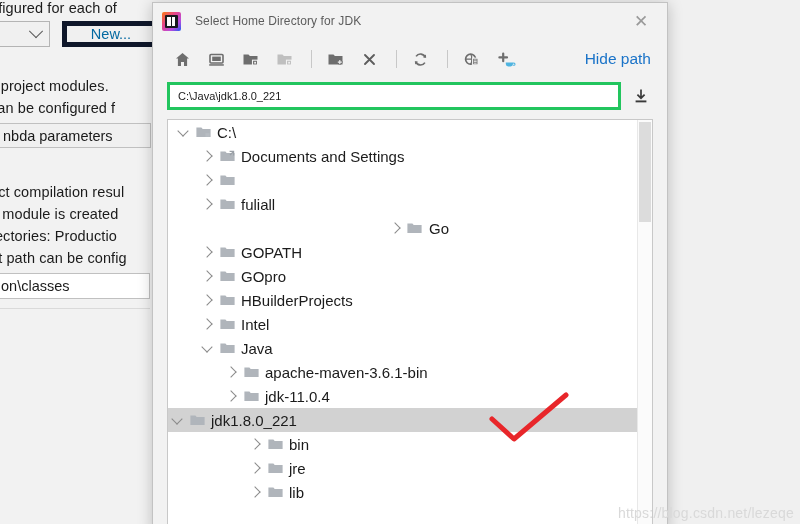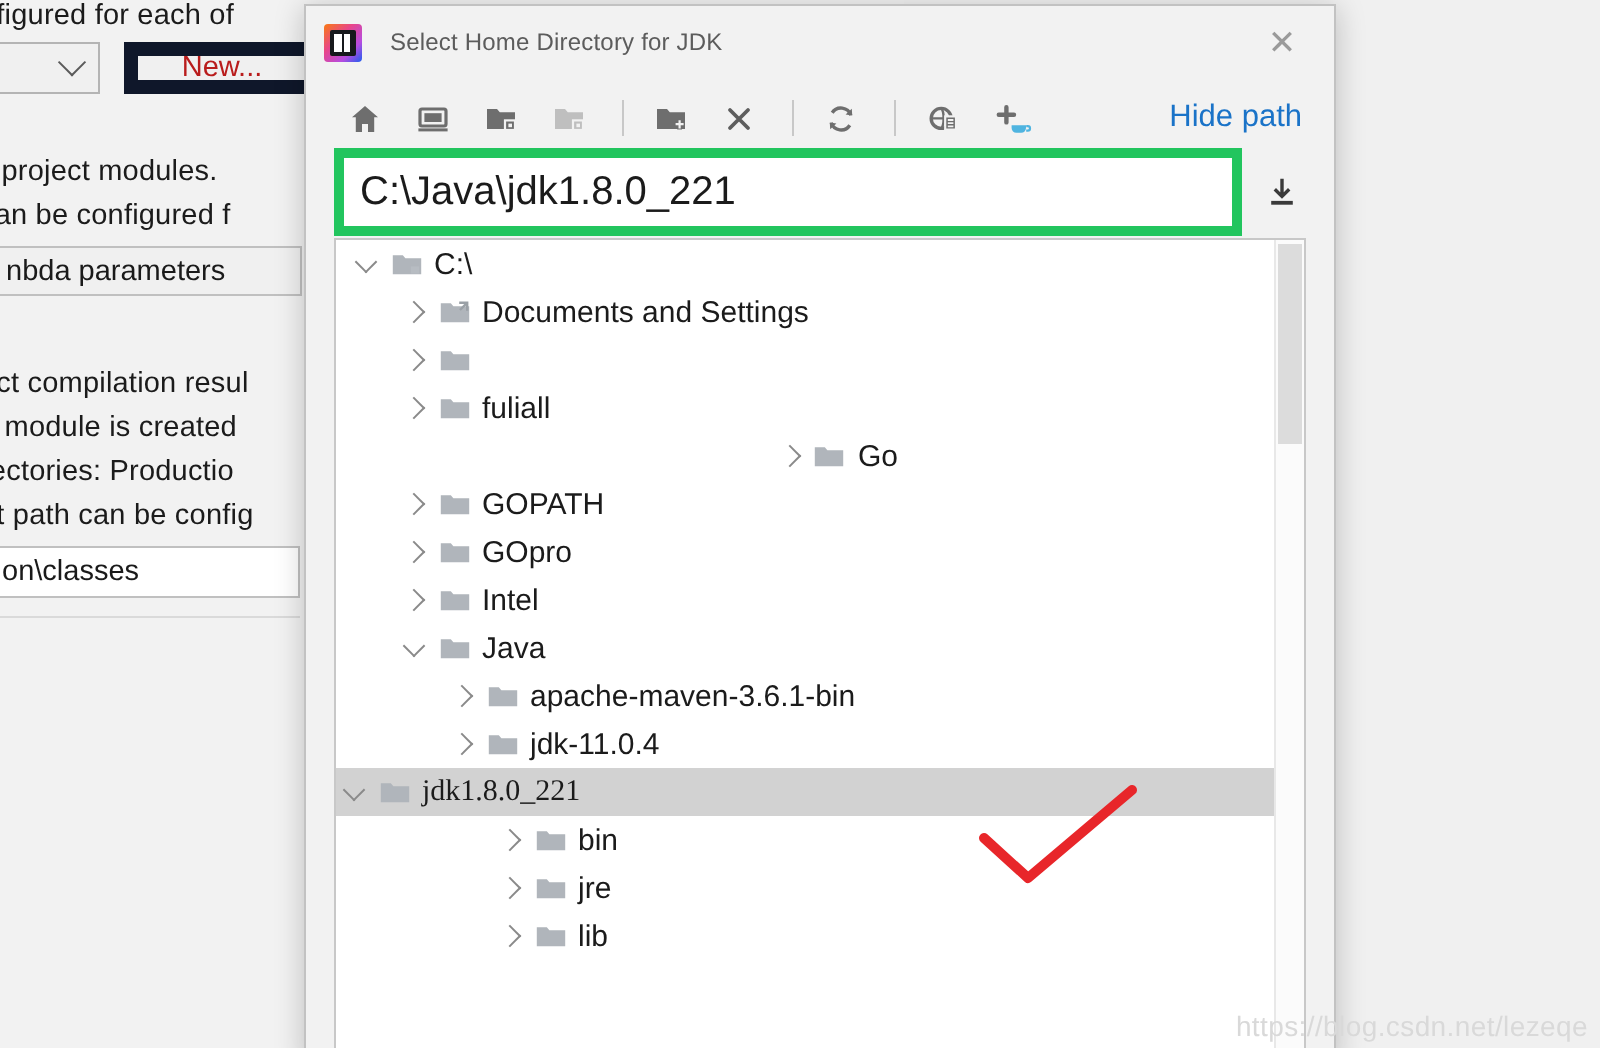--- a/index.html
+++ b/index.html
@@ -12,21 +12,21 @@
   }
 
   
   #bg-window{position:absolute;left:0;top:0;width:452px;height:524px;background:#f2f2f2;overflow:hidden;}
   .bg-text{position:absolute;white-space:nowrap;color:#1b1b1b;font-size:14.5px;letter-spacing:.1px;}
 
   #bg-line-1{left:-10px;top:0px;}
   #bg-row-controls{position:absolute;left:-40px;top:21px;display:flex;align-items:center;gap:12px;}
   .bg-combo{width:90px;height:26px;background:#f0f0f0;border:1px solid #b4b4b4;display:flex;align-items:center;justify-content:flex-end;padding-right:8px;box-sizing:border-box;}
   .chev{width:9px;height:9px;border-right:1.6px solid #5a5a5a;border-bottom:1.6px solid #5a5a5a;transform:rotate(45deg) translate(-2px,-2px);}
-  .bg-btn{height:26px;min-width:98px;background:#f0f0f0;border:7px solid #0f172a;display:flex;align-items:center;justify-content:center;font-size:14.5px;color:#b91c1c;box-sizing:border-box;padding:0 10px;}
+  .bg-btn{height:26px;min-width:98px;background:#f0f0f0;border:5px solid #0f172a;display:flex;align-items:center;justify-content:center;font-size:14.5px;color:#0369a1;box-sizing:border-box;padding:0 10px;}
 
   #bg-line-2{left:-10px;top:78px;}
   #bg-line-3{left:-10px;top:100px;}
   #bg-field-1{position:absolute;left:-34px;top:123px;width:185px;height:25px;background:#f0f0f0;border:1px solid #c0c0c0;box-sizing:border-box;display:flex;align-items:center;padding-left:36px;font-size:14.5px;white-space:nowrap;}
   #bg-line-4{left:-10px;top:184px;}
   #bg-line-5{left:-10px;top:206px;}
   #bg-line-6{left:-10px;top:228px;}
   #bg-line-7{left:-10px;top:250px;}
   #bg-field-2{position:absolute;left:-40px;top:273px;width:190px;height:26px;background:#ffffff;border:1px solid #c0c0c0;box-sizing:border-box;display:flex;align-items:center;padding-left:40px;font-size:14.5px;white-space:nowrap;}
   #bg-strip{position:absolute;left:-40px;top:308px;width:190px;height:24px;background:#f2f2f2;border-top:1px solid #dadada;}
@@ -46,22 +46,22 @@
   #ij-icon .ij-bar2{position:absolute;left:10px;top:5px;width:3px;height:9px;background:#fff;}
   #dialog-title{margin-left:14px;font-size:12px;color:#5c5c5c;letter-spacing:.1px;}
   #close-btn{margin-left:auto;width:40px;height:30px;display:flex;align-items:center;justify-content:center;color:#9a9a9a;font-size:17px;line-height:1;}
 
   #toolbar{height:40px;display:flex;align-items:center;padding:0 10px 0 14px;}
   .tb-icon{width:30px;height:30px;display:flex;align-items:center;justify-content:center;margin-right:4px;}
   .tb-sep{width:1px;height:18px;background:#c8c8c8;margin:0 8px;}
   #hide-path{margin-left:auto;color:#1a73c8;font-size:15.5px;padding-right:6px;}
 
   #path-row{display:flex;align-items:center;padding:0 14px;height:34px;}
-  #path-field{flex:1;height:44px;background:#fff;border:5px solid #22c55e;box-sizing:border-box;
-              display:flex;align-items:center;padding-left:8px;font-size:20px;color:#1b1b1b;}
+  #path-field{flex:1;height:28px;background:#fff;border:3px solid #22c55e;box-sizing:border-box;
+              display:flex;align-items:center;padding-left:8px;font-size:11px;color:#1b1b1b;}
   #path-dl{width:24px;height:28px;display:flex;align-items:center;justify-content:center;margin-left:8px;}
 
   #tree-wrap{margin:6px 14px 0 14px;height:418px;background:#fff;border:1px solid #c8c8c8;box-sizing:border-box;position:relative;overflow:hidden;display:flex;}
   #tree{flex:1;position:relative;}
   .row{height:24px;display:flex;align-items:center;white-space:nowrap;position:relative;}
   .row.selected{background:#d2d2d2;}
   .twisty{width:18px;height:24px;display:flex;align-items:center;justify-content:center;flex:0 0 auto;}
   .twisty i{display:block;width:7px;height:7px;border-right:1.7px solid #8a8a8a;border-bottom:1.7px solid #8a8a8a;}
   .twisty.collapsed i{transform:rotate(-45deg);}
   .twisty.expanded i{transform:rotate(45deg);margin-bottom:3px;}
@@ -286,20 +286,31 @@
         </div>
         <div class="row" style="padding-left: 30px;">
           <span class="twisty collapsed">
             <i></i>
           </span>
           <span class="folder">
             <svg width="17" height="17" viewBox="0 0 17 17">
               <path d="M1.4 3.6h5l1.3 1.5h7.9v8H1.4z" fill="#b0b5bb"></path>
             </svg>
           </span>
+          <span class="row-label">HBuilderProjects</span>
+        </div>
+        <div class="row" style="padding-left: 30px;">
+          <span class="twisty collapsed">
+            <i></i>
+          </span>
+          <span class="folder">
+            <svg width="17" height="17" viewBox="0 0 17 17">
+              <path d="M1.4 3.6h5l1.3 1.5h7.9v8H1.4z" fill="#b0b5bb"></path>
+            </svg>
+          </span>
           <span class="row-label">Intel</span>
         </div>
         <div class="row" style="padding-left: 30px;">
           <span class="twisty expanded">
             <i></i>
           </span>
           <span class="folder">
             <svg width="17" height="17" viewBox="0 0 17 17">
               <path d="M1.4 3.6h5l1.3 1.5h7.9v8H1.4z" fill="#b0b5bb"></path>
             </svg>
@@ -321,21 +332,21 @@
           <span class="twisty collapsed">
             <i></i>
           </span>
           <span class="folder">
             <svg width="17" height="17" viewBox="0 0 17 17">
               <path d="M1.4 3.6h5l1.3 1.5h7.9v8H1.4z" fill="#b0b5bb"></path>
             </svg>
           </span>
           <span class="row-label">jdk-11.0.4</span>
         </div>
-        <div class="row selected" style=" font-family: Liberation Serif, serif;">
+        <div class="row selected" style="">
           <span class="twisty expanded">
             <i></i>
           </span>
           <span class="folder">
             <svg width="17" height="17" viewBox="0 0 17 17">
               <path d="M1.4 3.6h5l1.3 1.5h7.9v8H1.4z" fill="#b0b5bb"></path>
             </svg>
           </span>
           <span class="row-label">jdk1.8.0_221</span>
         </div>

